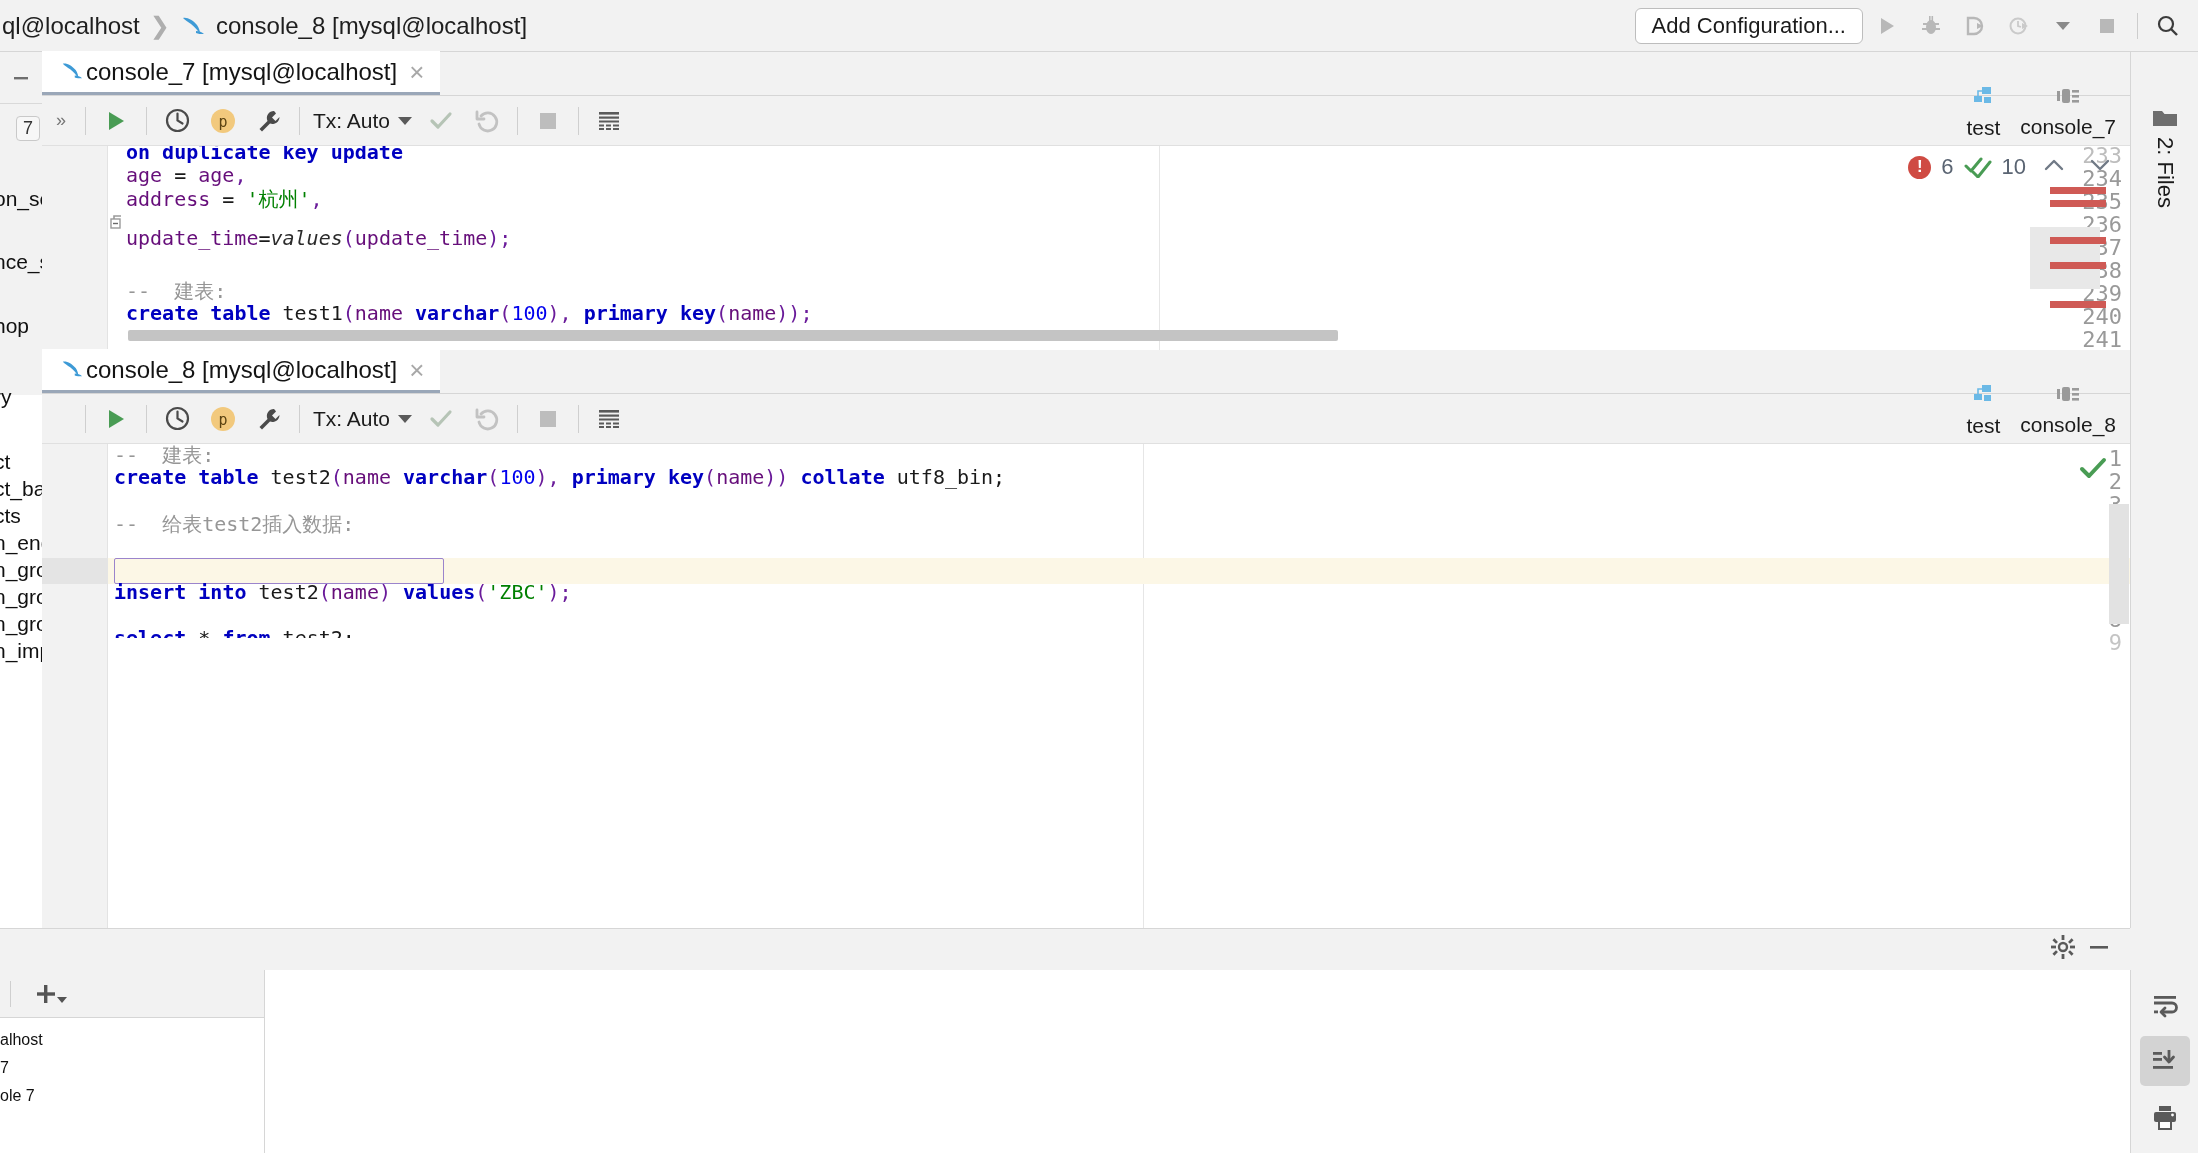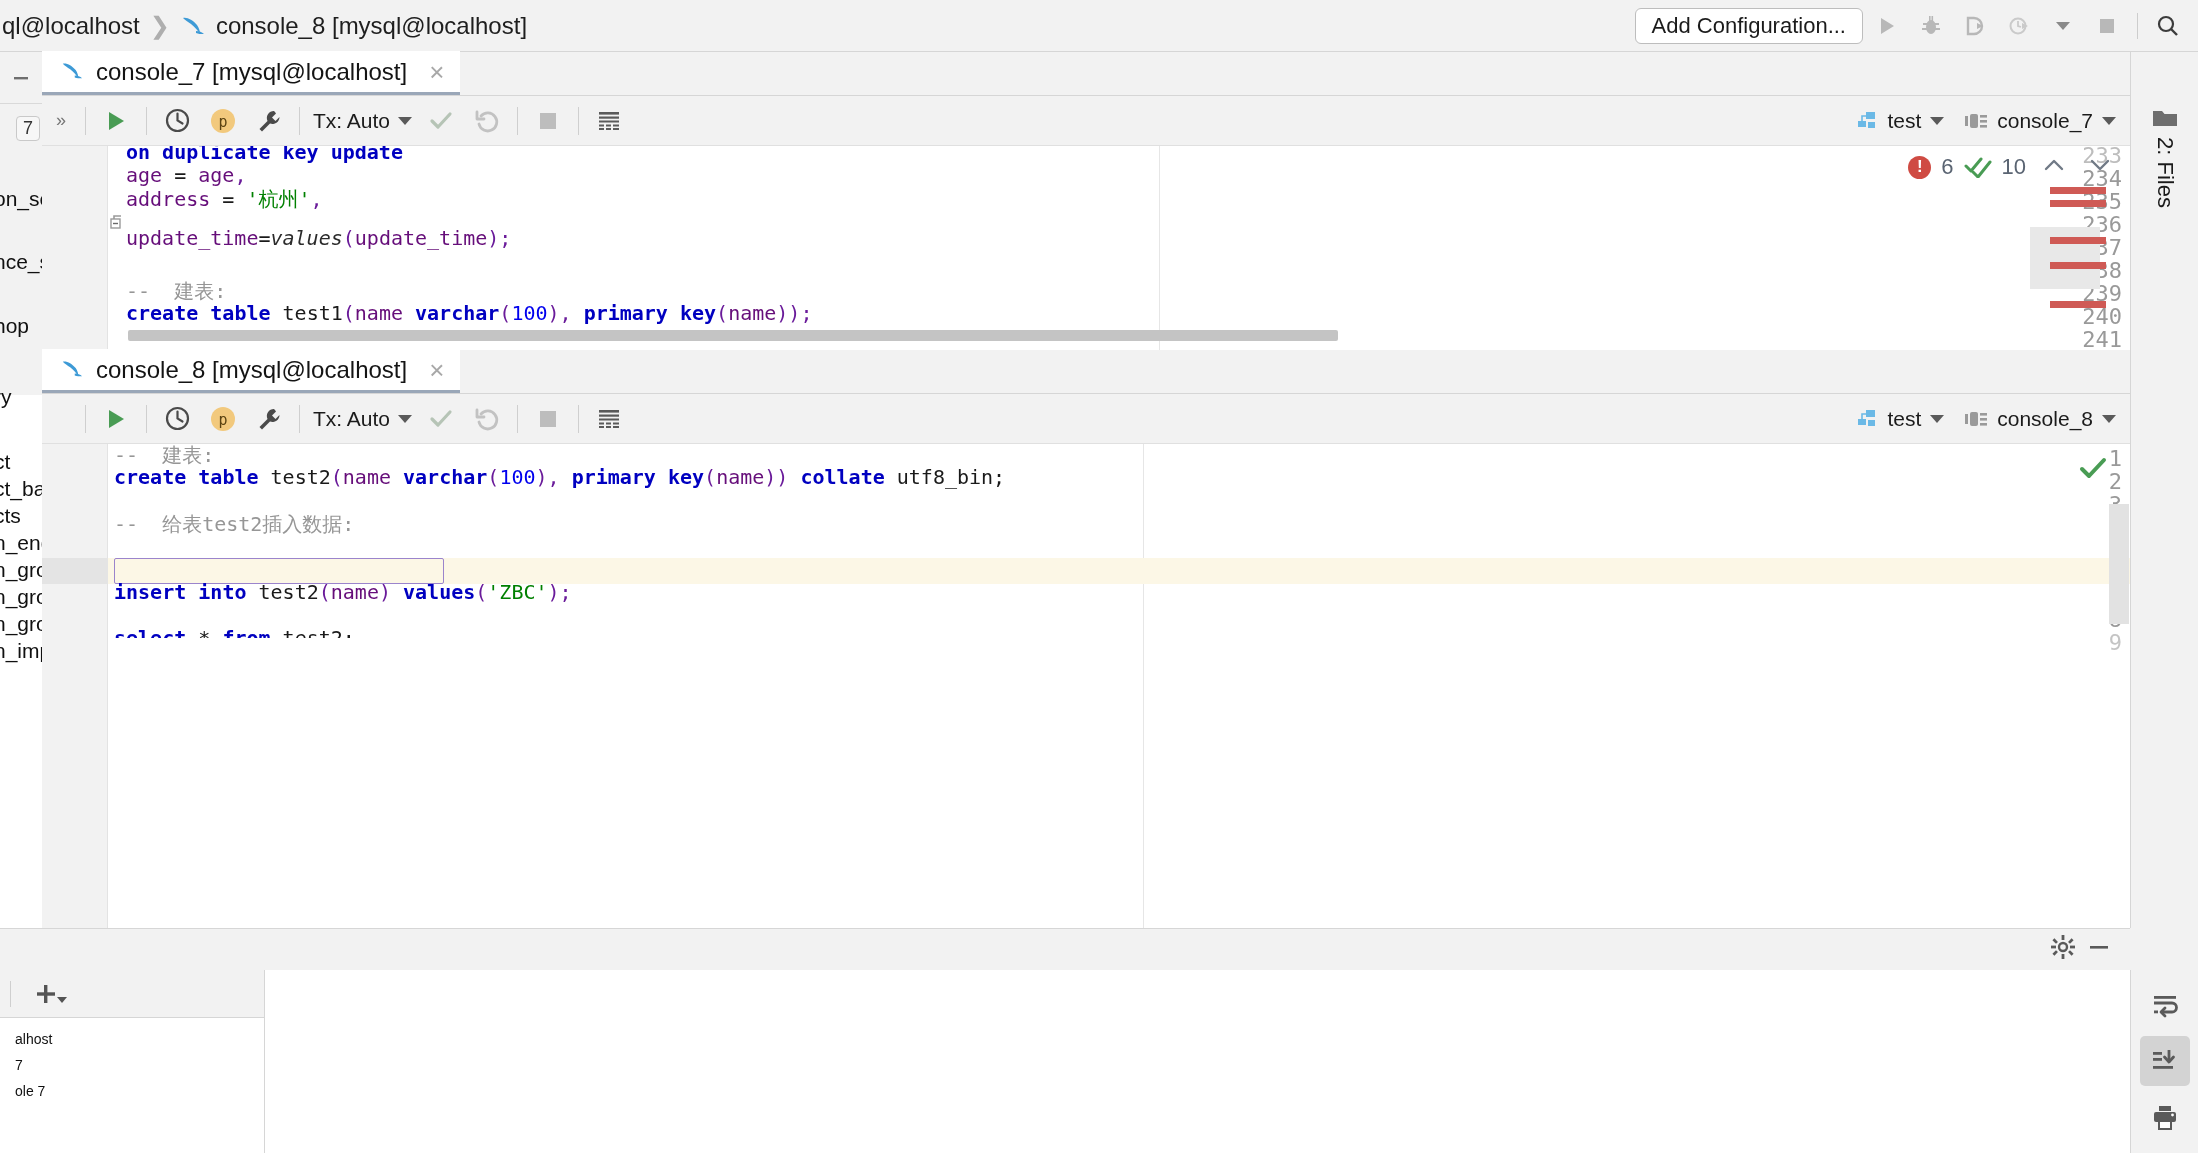--- a/index.html
+++ b/index.html
@@ -48,36 +48,36 @@
   #rail-top-bg{ position:absolute; left:0; top:52px; width:42px; height:291px; background:#f2f2f2;}
 
   
   #panel1{ position:absolute; left:42px; top:52px; width:2088px; height:298px; background:#ffffff;}
   .tabstrip{
     height:44px; background:#f2f2f2; border-bottom:1px solid #d6d6d6;
     display:flex; align-items:flex-end;
   }
   .tab{
     height:44px; min-width:350px; background:#ffffff;
-    display:flex; align-items:center; gap:10px; padding:0 16px 0 18px;
+    display:flex; align-items:center; padding:0 16px 0 18px;
     border-bottom:3px solid #9aa7b8; position:relative;
   }
   .tab .tab-label{ font-size:24px; color:#141414; white-space:nowrap;}
   .tab .tab-close{ color:#a8a8a8; font-size:26px; margin-left:12px; line-height:1;}
 
   .toolbar{
     height:50px; background:#f2f2f2; border-bottom:1px solid #e0e0e0;
     display:flex; align-items:center; gap:0px; padding-left:2px; position:relative;
   }
   .tb-item{ width:46px; height:50px; display:flex; align-items:center; justify-content:center;}
   .tb-sep{ width:1px; height:28px; background:#cfcfcf; margin:0 7px;}
   .tb-txt{ font-size:21px; color:#1b1b1b; display:flex; align-items:center; gap:8px; padding:0 6px;}
   .chev{ display:inline-block; width:0;height:0;border-left:7px solid transparent;border-right:7px solid transparent;border-top:8px solid #5a5a5a;}
   .tb-right{ position:absolute; right:14px; top:0; height:50px; display:flex; align-items:center; gap:20px;}
-  .tb-right .pick{ display:flex; align-items:center; gap:9px; font-size:21px; color:#1b1b1b;}
+  .tb-right .pick{ display:flex; align-items:center; gap:9px; font-size:21px; color:#1b1b1b;flex-direction:column;}
 
   .editor{ position:relative; background:#ffffff; overflow:hidden; }
   .gutter{
     position:absolute; left:0; top:0; width:66px; height:100%;
     background:#f2f2f2; border-right:1px solid #e3e3e3;
   }
   .lnum{ position:absolute; right:8px; font-size:22px; color:#999999; font-family:"DejaVu Sans Mono", monospace;}
   .codeline{
     position:absolute; left:84px; white-space:pre;
     font-family:"DejaVu Sans Mono","Liberation Mono",monospace;
@@ -108,21 +108,21 @@
   
   #bottombar{
     position:absolute; left:0; top:928px; width:2130px; height:42px;
     background:#f2f2f2; border-top:1px solid #d6d6d6;
     display:flex; align-items:center; justify-content:flex-end; gap:10px; padding-right:18px;
   }
   #bottom-area{ position:absolute; left:0; top:970px; width:2130px; height:183px; background:#ffffff; }
   #bottom-left{ position:absolute; left:0; top:0; width:265px; height:183px; background:#ffffff; border-right:1px solid #d6d6d6;}
   #bl-toolbar{ height:48px; background:#f2f2f2; border-bottom:1px solid #d6d6d6; display:flex; align-items:center; padding-left:10px; gap:8px;}
   #bl-list{ padding-top:8px; }
-  #bl-list .bl-row{ font-size:14px; color:#101010; padding:5px 0 5px 15px; white-space:nowrap; }
+  #bl-list .bl-row{ font-size:16px; color:#101010; padding:5px 0 5px 0; white-space:nowrap; }
   #console-output{
     position:absolute; left:265px; top:0; right:0; height:183px; background:#ffffff;
     display:flex; align-items:center; justify-content:center;
   }
   #console-output span{ font-size:22px; color:#7b7b7b; }
 
   
   #right-rail{ position:absolute; right:0; top:52px; width:68px; height:876px; background:#f2f2f2; border-left:1px solid #d6d6d6;}
   #files-tab{ position:absolute; left:0; top:10px; width:68px; height:190px; display:flex; align-items:center; justify-content:center; flex-direction:column; gap:8px;}
   .vert-label{ writing-mode:vertical-rl; font-size:22px; color:#1a1a1a; white-space:nowrap; }

